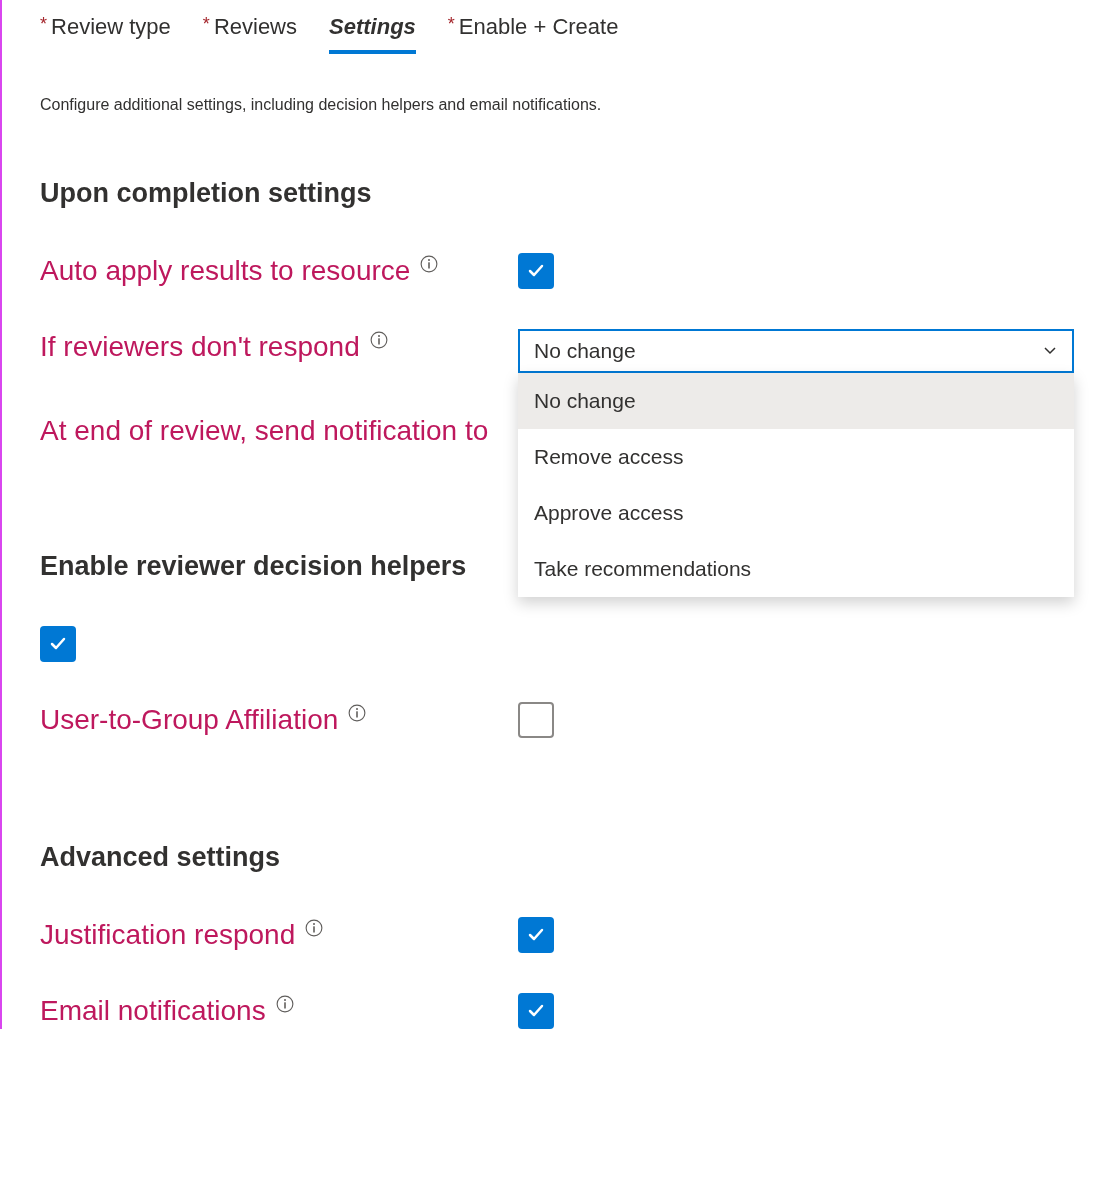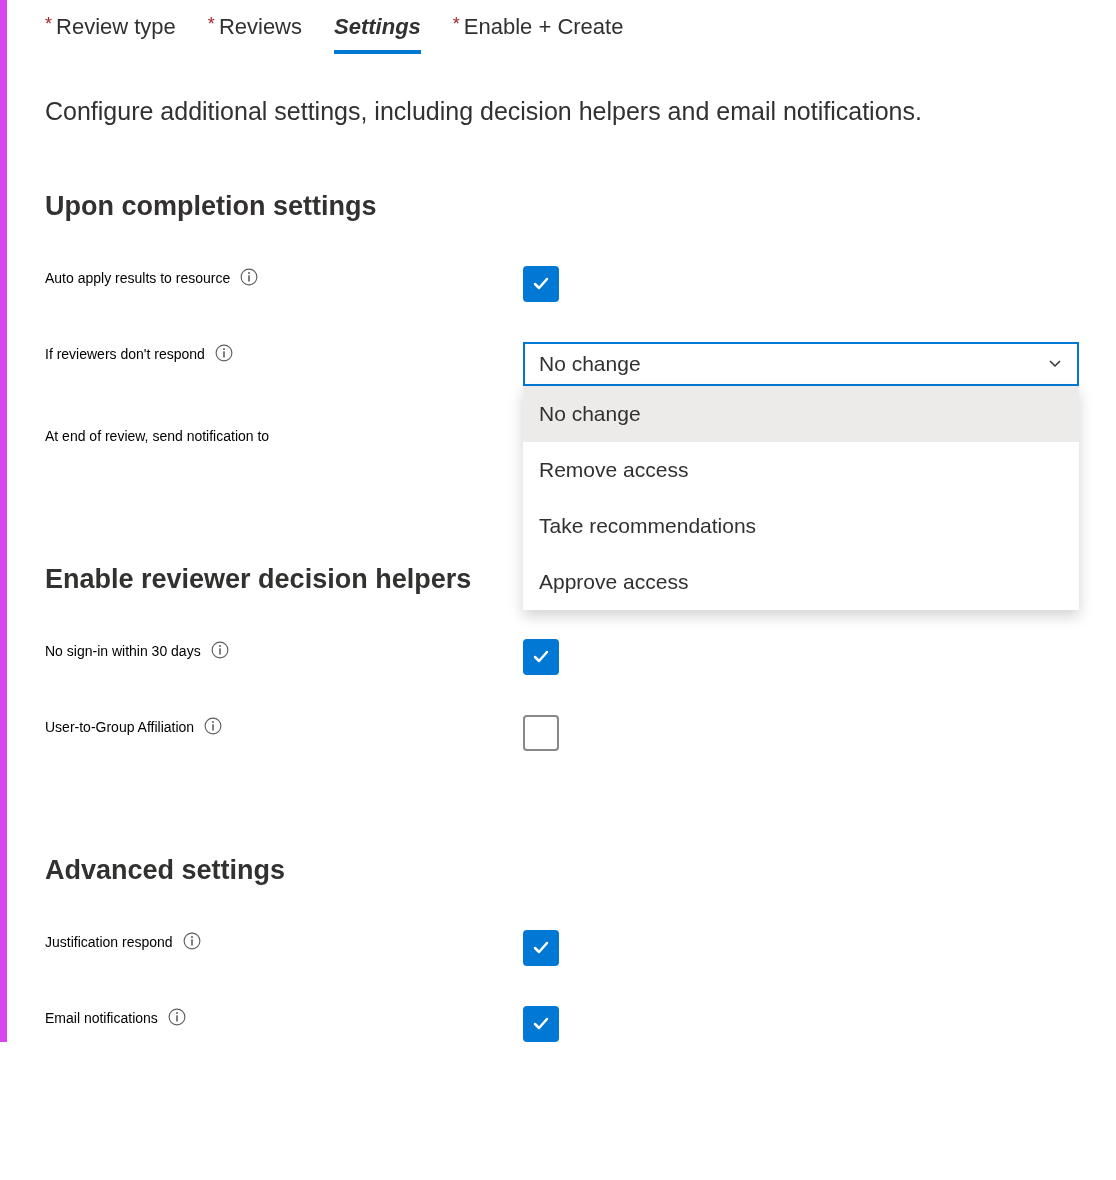--- a/index.html
+++ b/index.html
@@ -5,21 +5,21 @@
     * { box-sizing: border-box; margin: 0; padding: 0; }
     body {
       font-family: "Segoe UI", -apple-system, sans-serif;
       font-size: 21px;
       color: #323130;
       background: #ffffff;
       padding: 0;
       width: 1116px;
     }
     .container {
-      border-left: 7px solid #d946ef;
+      border-left: 2px solid #d946ef;
       padding-left: 38px;
       padding-top: 8px;
     }
     .tabs {
       display: flex;
       gap: 32px;
       margin-bottom: 40px;
     }
     .tab {
       padding: 6px 0 10px 0;
@@ -33,44 +33,44 @@
       border-bottom: 4px solid #0078d4;
       font-style: italic;
     }
     .tab .required {
       color: #a4262c;
       margin-right: 4px;
       vertical-align: top;
       font-size: 18px;
     }
     .description {
-      font-size: 25px;
+      font-size: 16px;
       color: #323130;
       margin-bottom: 62px;
       line-height: 1.4;
     }
     h2 {
       font-size: 27px;
       font-weight: 600;
       margin-bottom: 44px;
       margin-top: 8px;
     }
     .field-row {
       display: flex;
       align-items: flex-start;
       margin-bottom: 40px;
       min-height: 34px;
     }
     .field-label {
       width: 478px;
       display: flex;
-      align-items: flex-end;
+      align-items: flex-start;
       gap: 10px;
-      font-size: 14px;
-      color: #000000;
+      font-size: 28px;
+      color: #be185d;
       padding-top: 2px;
     }
     .info-icon {
       width: 18px;
       height: 18px;
       display: inline-flex;
       align-items: center;
       justify-content: center;
       flex-shrink: 0;
     }
@@ -192,47 +192,37 @@
         <span>No change</span>
         <span>
           <svg width="16" height="16" viewBox="0 0 16 16">
               <path d="M3 6 L8 11 L13 6" stroke="#323130" stroke-width="1.5" fill="none"></path>
             </svg>
         </span>
       </div>
       <div class="dropdown-menu">
         <div class="dropdown-item selected">No change</div>
         <div class="dropdown-item">Remove access</div>
+        <div class="dropdown-item">Approve access</div>
         <div class="dropdown-item">Take recommendations</div>
-        <div class="dropdown-item">Approve access</div>
       </div>
     </div>
   </div>
 
   <div class="field-row">
     <div class="field-label">
       <span>At end of review, send notification to</span>
     </div>
   </div>
 
   <div class="section-gap"></div>
 
   <h2>Enable reviewer decision helpers</h2>
 
   <div class="field-row">
-    <div class="field-label">
-      <span>No sign-in within 30 days</span>
-      <span class="info-icon">
-        <svg width="18" height="18" viewBox="0 0 16 16">
-            <circle cx="8" cy="8" r="7" fill="none" stroke="#605e5c" stroke-width="1"></circle>
-            <circle cx="8" cy="4.5" r="0.9" fill="#605e5c"></circle>
-            <rect x="7.3" y="6.5" width="1.4" height="5.5" fill="#605e5c"></rect>
-          </svg>
-      </span>
-    </div>
     <div class="checkbox checked">
       <svg width="20" height="20" viewBox="0 0 20 20">
           <path d="M4 10 L8 14 L16 5" stroke="#ffffff" stroke-width="2.5" fill="none" stroke-linecap="round" stroke-linejoin="round"></path>
         </svg>
     </div>
   </div>
 
   <div class="field-row">
     <div class="field-label">
       <span>User-to-Group Affiliation</span>

